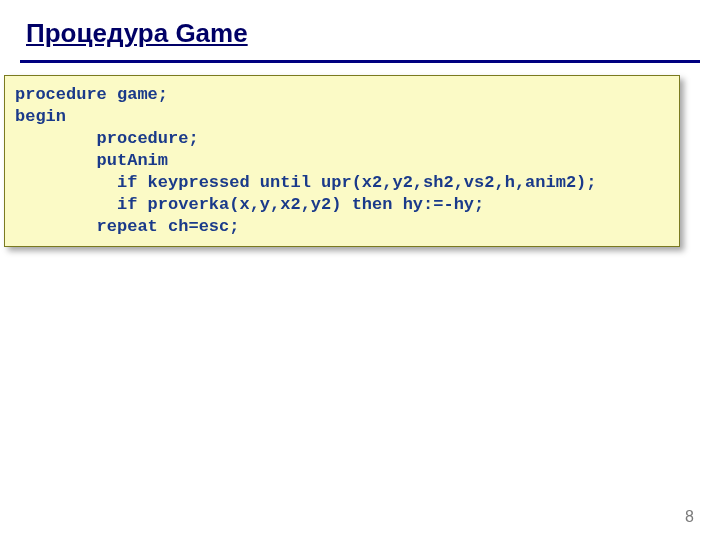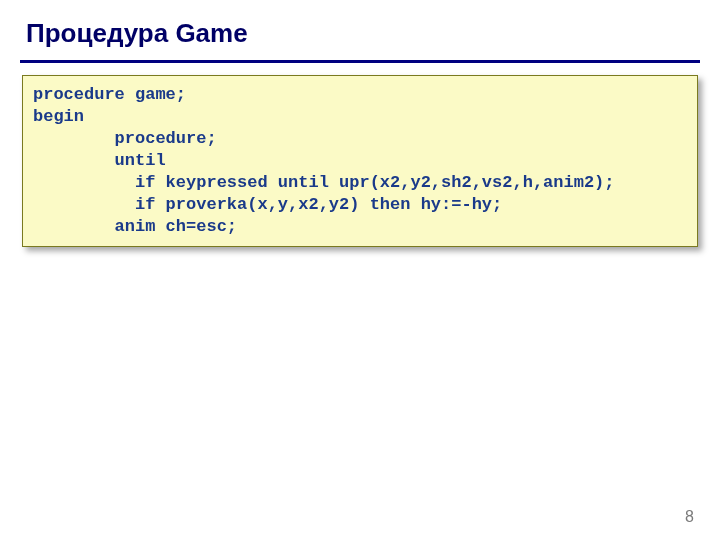--- a/index.html
+++ b/index.html
@@ -17,33 +17,34 @@
     height: 540px;
     box-sizing: border-box;
   }
   .title {
     position: absolute;
     top: 18px;
     left: 26px;
     font-size: 26px;
     font-weight: bold;
     color: #000066;
+    text-decoration: underline;
   }
   .rule {
     position: absolute;
     top: 60px;
     left: 20px;
     width: 680px;
     height: 0;
     border-top: 3px solid #000080;
   }
   .codebox-wrap {
     position: absolute;
     top: 75px;
-    left: 22px;
+    left: 4px;
     width: 676px;
   }
   .codebox {
     background: #fbfac6;
     border: 1px solid #7a7a20;
     box-shadow: 4px 4px 6px rgba(0,0,0,0.35);
     padding: 8px 10px 8px 10px;
     box-sizing: border-box;
   }
   .codeline {
@@ -69,21 +70,21 @@
 <div class="slide">
 
   <div class="title">Процедура Game</div>
   <div class="rule"></div>
 
   <div class="codebox-wrap">
     <div class="codebox">
       <p class="codeline">procedure game;</p>
       <p class="codeline">begin</p>
       <p class="codeline">        procedure;</p>
-      <p class="codeline">        until</p>
+      <p class="codeline">        putAnim</p>
       <p class="codeline">          if keypressed until upr(x2,y2,sh2,vs2,h,anim2);</p>
       <p class="codeline">          if proverka(x,y,x2,y2) then hy:=-hy;</p>
-      <p class="codeline">        anim ch=esc;</p>
+      <p class="codeline">        repeat ch=esc;</p>
     </div>
   </div>
 
   <div class="pagenum">8</div>
 </div>
 
 </body></html>

